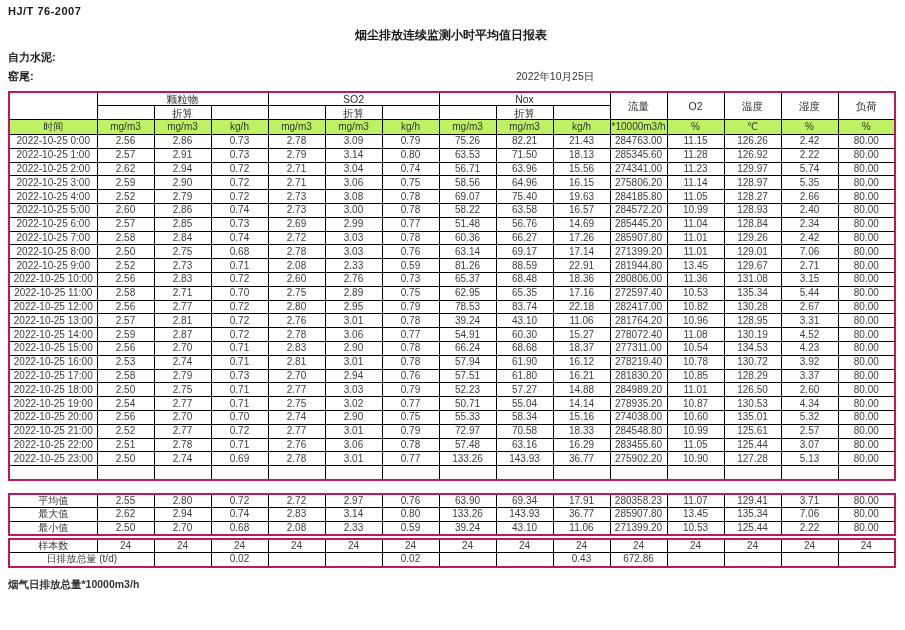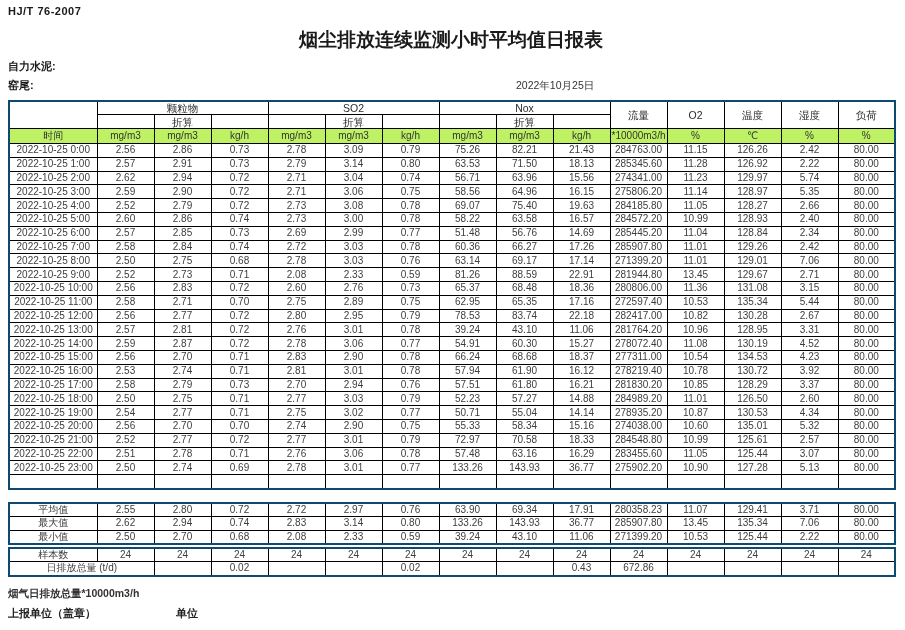--- a/index.html
+++ b/index.html
@@ -4,26 +4,26 @@
 <style>
   * { box-sizing: border-box; }
   html,body { margin:0; padding:0; background:#ffffff; }
   body {
     width:905px; height:630px; overflow:hidden;
     font-family:"Liberation Sans","DejaVu Sans",sans-serif;
     color:#1a1a1a;
   }
   .page { position:relative; width:905px; height:566px; padding:5px 0 0 8px; }
   .std-code { font-size:11px; font-weight:bold; letter-spacing:0.5px; }
-  .report-title { width:886px; text-align:center; font-size:19px; font-weight:bold; margin-top:10px; }
+  .report-title { width:886px; text-align:center; font-size:12px; font-weight:bold; margin-top:10px; }
   .company-line { font-size:11px; font-weight:bold; margin-top:6px; }
   .sub-line { position:relative; height:14px; font-size:11px; font-weight:bold; margin-top:4px; }
   .sub-line .date { position:absolute; left:508px; top:1px; font-weight:normal; font-size:10.5px; color:#333; }
 
-  table.rpt { border-collapse:collapse; table-layout:fixed; width:886px; border:2px solid #0c4a6e; }
+  table.rpt { border-collapse:collapse; table-layout:fixed; width:886px; border:2px solid #be185d; }
   table.rpt td {
     border:1px solid #000;
     font-size:10px; line-height:12px; height:13.8px;
     text-align:center; vertical-align:middle;
     padding:0 1px; overflow:hidden; white-space:nowrap;
     color:#3d3d3d;
   }
   table.rpt tr.hdr td { color:#2b2b2b; font-size:10.5px; }
   table.rpt tr.unit-row td { background:#bef264; color:#333; height:15px; }
   td.time { color:#3d3d3d; }
@@ -660,18 +660,14 @@
           <td>672.86</td>
           <td></td>
           <td></td>
           <td></td>
           <td></td>
         </tr>
       </tbody>
   </table>
 
   <div class="footer-line1">烟气日排放总量*10000m3/h</div>
-  <div class="footer-line2">
-    <span>上报单位（盖章）</span>
-    <span class="unit2">单位</span>
-  </div>
 
 </div>
 
 </body></html>

